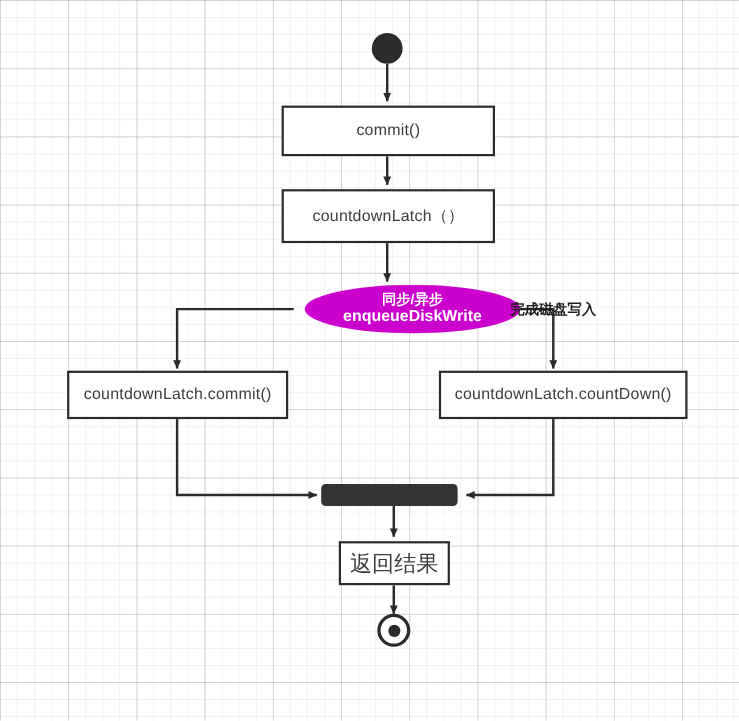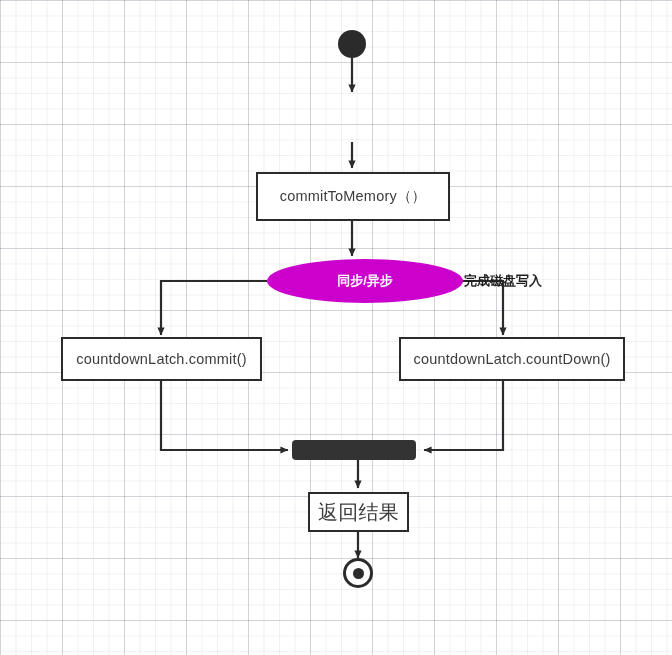--- a/index.html
+++ b/index.html
@@ -126,27 +126,31 @@
 
     <path d="M503,381 L503,450 L424,450" stroke="#2b2b2b" stroke-width="2.2" fill="none" marker-end="url(#arrow)"></path>
 
     <path d="M358,460 L358,488" stroke="#2b2b2b" stroke-width="2.2" fill="none" marker-end="url(#arrow)"></path>
 
     <path d="M358,532 L358,558" stroke="#2b2b2b" stroke-width="2.2" fill="none" marker-end="url(#arrow)"></path>
   </svg>
 
   <div class="node start-node" style="left:338px; top:30px; width:28px; height:28px;"></div>
 
+  <div class="node proc-box" style="left:256px; top:96px; width:194px; height:46px;">
+    <span>commit()</span>
+  </div>
 
   <div class="node proc-box" style="left:256px; top:172px; width:194px; height:49px;">
-    <span>commitToMemory（）</span>
+    <span>countdownLatch（）</span>
   </div>
 
-  <div class="node decision-ellipse" style="left:267px; top:259px; width:196px; height:44px; background:#cc00cc;">
+  <div class="node decision-ellipse" style="left:277px; top:259px; width:196px; height:44px; background:#cc00cc;">
     <span class="line1">同步/异步</span>
+    <span class="line2">enqueueDiskWrite</span>
   </div>
 
   <div class="edge-label" style="left:464px; top:272px;">完成磁盘写入</div>
 
   <div class="node proc-box" style="left:61px; top:337px; width:201px; height:44px;">
     <span>countdownLatch.commit()</span>
   </div>
 
   <div class="node proc-box" style="left:399px; top:337px; width:226px; height:44px;">
     <span>countdownLatch.countDown()</span>

